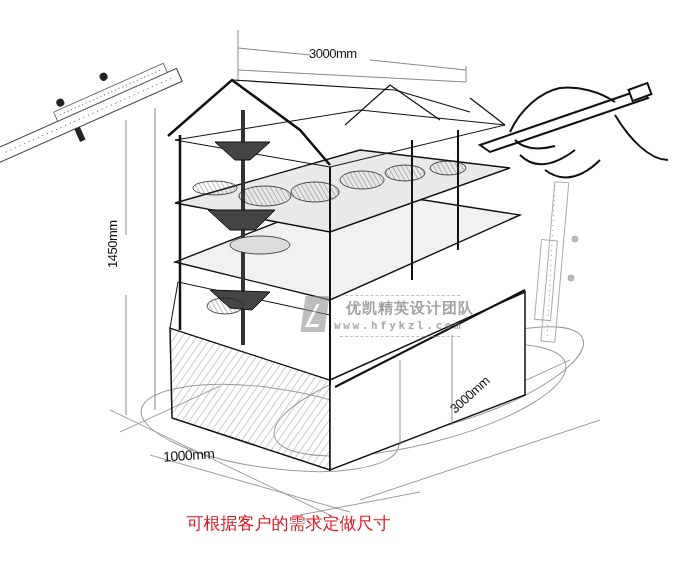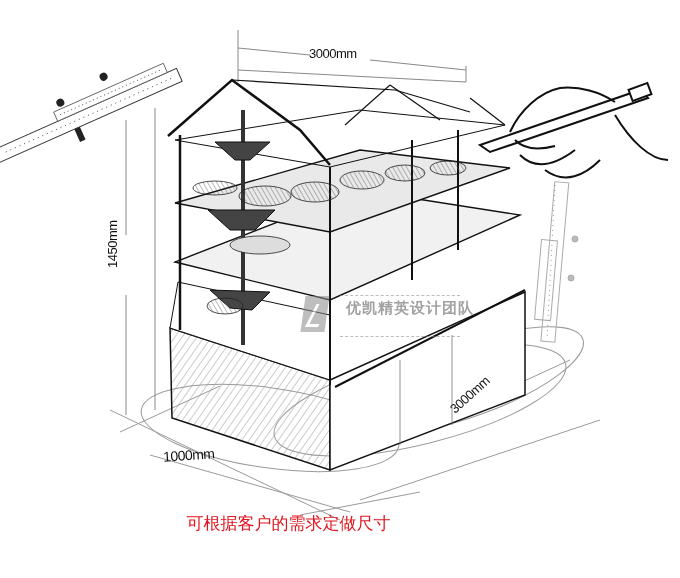--- a/index.html
+++ b/index.html
@@ -132,16 +132,17 @@
 
 <div class="dim-label dim-top">3000mm</div>
 <div class="dim-label dim-height">1450mm</div>
 <div class="dim-label dim-depth">1000mm</div>
 <div class="dim-label dim-length">3000mm</div>
 
 <div class="watermark">
   <div class="wm-logo"></div>
   <div class="wm-orn" style="top:3px"></div>
   <div class="wm-title">优凯精英设计团队</div>
+  <div class="wm-url">www.hfykzl.com</div>
   <div class="wm-orn" style="top:44px"></div>
 </div>
 
 <div class="caption">可根据客户的需求定做尺寸</div>
 
 </body></html>

